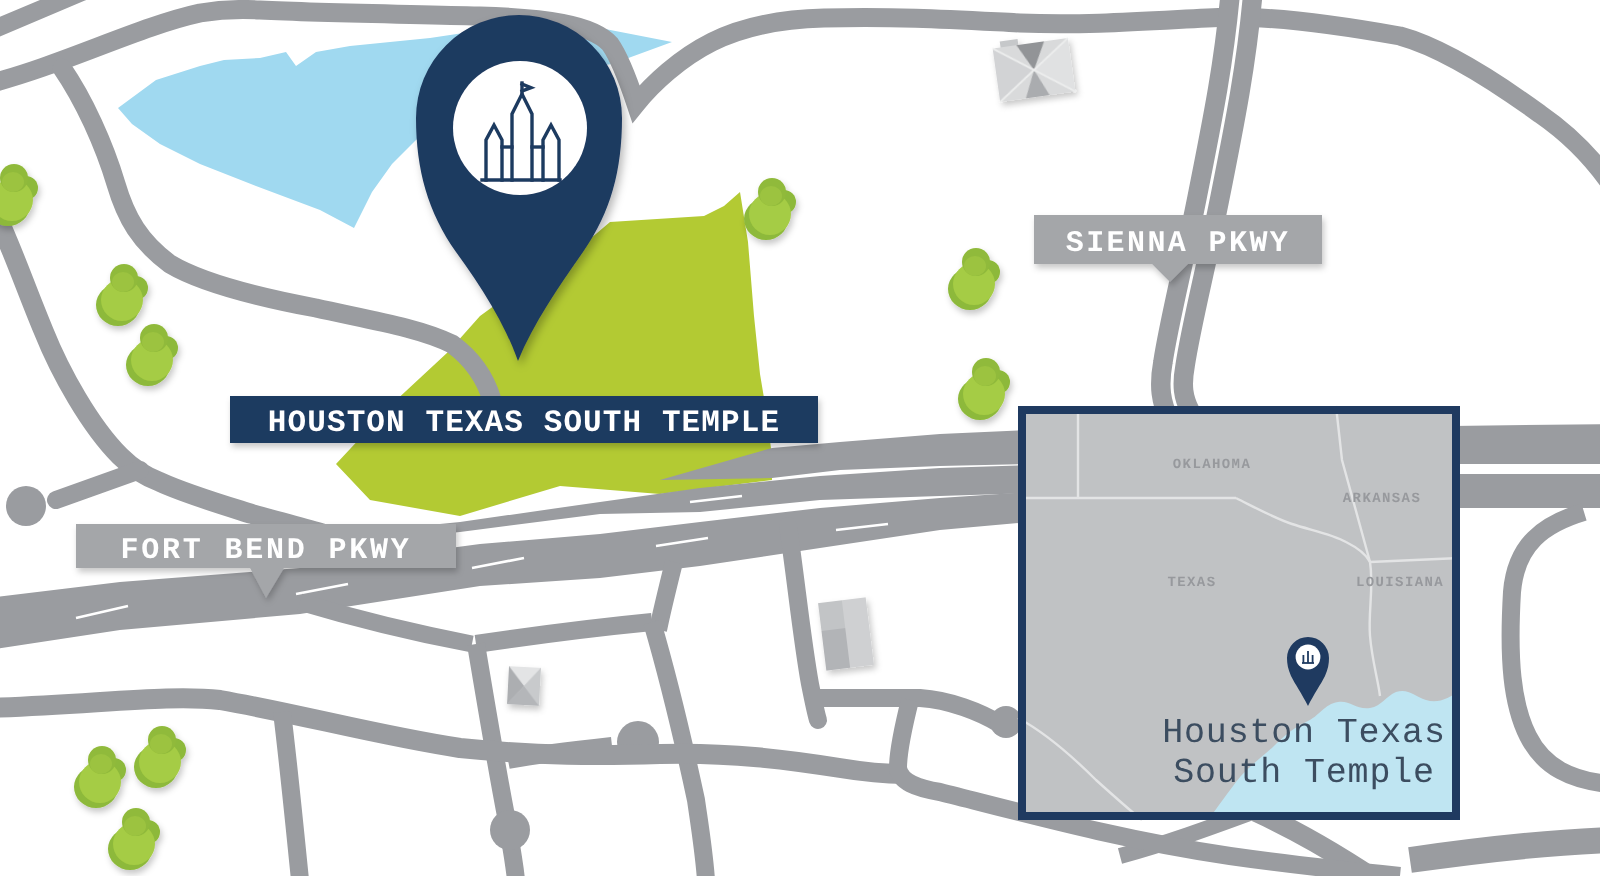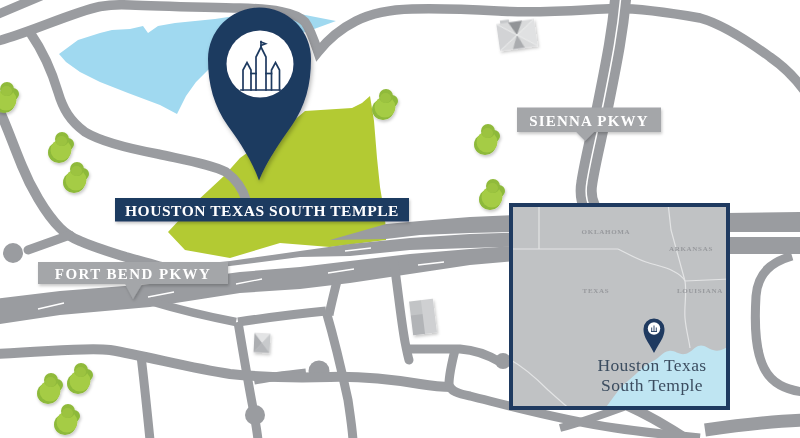--- a/index.html
+++ b/index.html
@@ -1,16 +1,16 @@
 <!DOCTYPE html>
 <html><head>
 <meta charset="utf-8">
 <style>
   html,body{margin:0;padding:0;background:#ffffff;}
-  #map{width:800px;height:438px;position:relative;overflow:hidden;font-family:Liberation Serif, serif;}
+  #map{width:800px;height:438px;position:relative;overflow:hidden;font-family:Liberation Mono, monospace;}
   svg{display:block;}
 </style>
 </head>
 <body>
 
 <div id="map">
 <svg width="800" height="438" viewBox="0 0 800 438" xmlns="http://www.w3.org/2000/svg">
 <defs>
   <filter id="sh" x="-30%" y="-30%" width="160%" height="160%">
     <feDropShadow dx="1.5" dy="2.5" stdDeviation="2.2" flood-color="#000000" flood-opacity="0.28"></feDropShadow>

